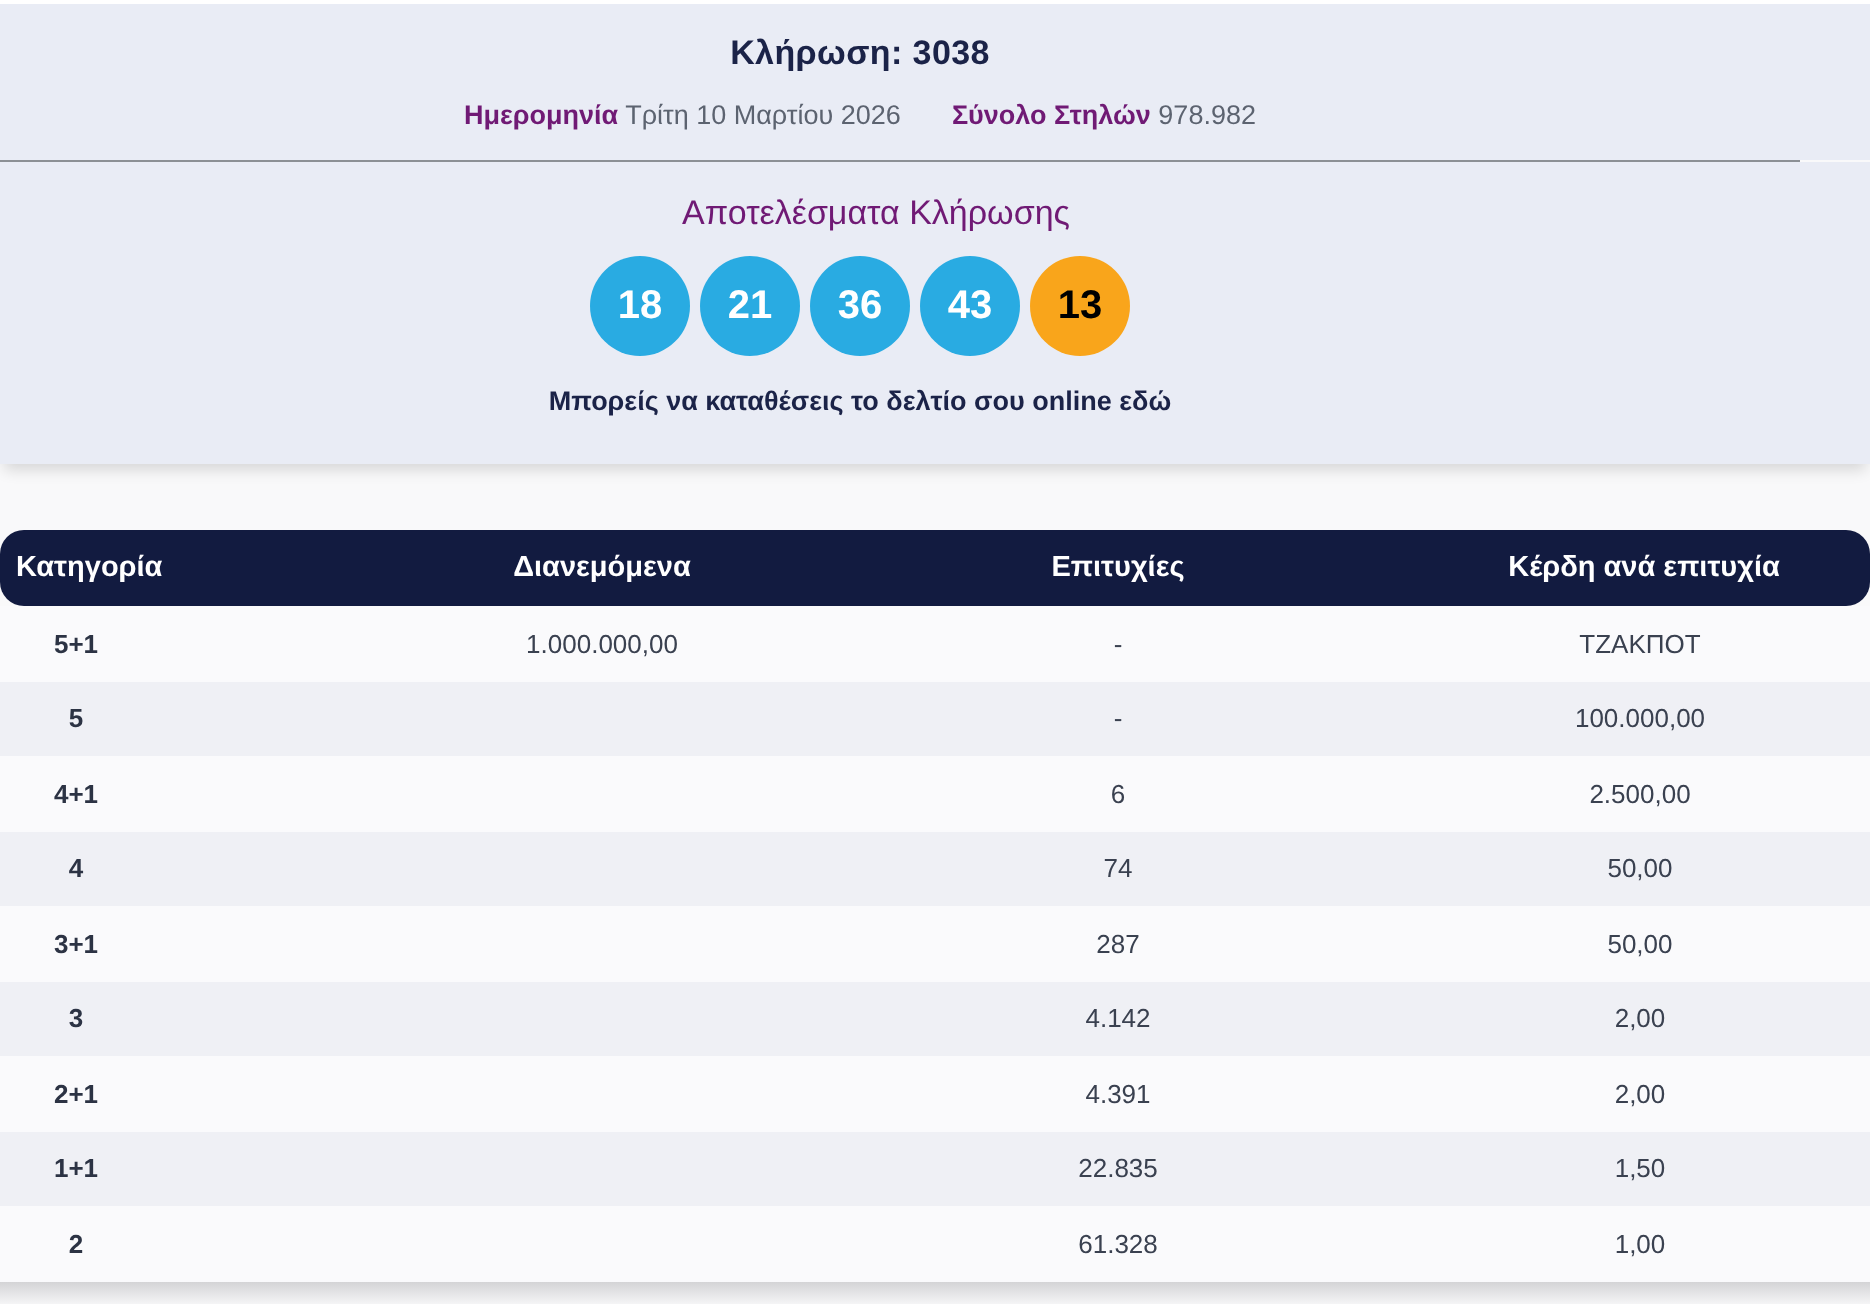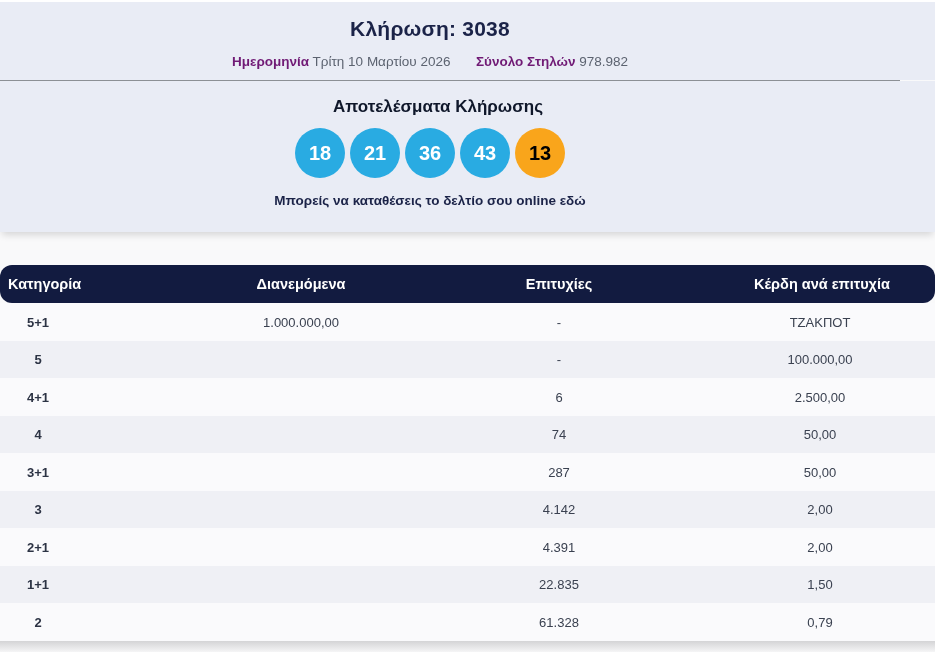--- a/index.html
+++ b/index.html
@@ -12,21 +12,21 @@
   .top-strip { height: 2px; background: #FFFFFF; }
 
   
   .draw-card {
     background: #E9ECF5;
     height: 78px;
     padding-top: 15px;
   }
   .center-col { width: 860px; text-align: center; }
   .draw-title {
-    font-size: 21px; font-weight: 700; color: #1B2348;
+    font-size: 17px; font-weight: 700; color: #1B2348;
     letter-spacing: .2px;
   }
   .draw-meta {
     margin-top: 13px;
     font-size: 13.5px; color: #5C6370;
   }
   .draw-meta .lbl { font-weight: 700; color: #701a75; }
   .meta-gap { display: inline-block; width: 18px; }
 
   .divider {
@@ -37,21 +37,21 @@
 
   
   .results-card {
     background: #E9ECF5;
     height: 151px;
     padding-top: 16px;
     box-shadow: 0 5px 7px -2px rgba(0,0,0,0.14);
     position: relative;
   }
   .results-heading {
-    font-size: 17px; font-weight: 700; color: #0f172a; margin-left: 16px;
+    font-size: 17px; font-weight: 400; color: #701a75; margin-left: 16px;
   }
   .balls {
     margin-top: 11px;
     display: flex; justify-content: center; gap: 5px;
   }
   .ball {
     width: 50px; height: 50px; border-radius: 50%;
     display: flex; align-items: center; justify-content: center;
     font-size: 20px; font-weight: 700;
   }
@@ -191,18 +191,18 @@
       <div class="t-row alt">
         <span class="cell col-1 category">1+1</span>
         <span class="cell col-2"></span>
         <span class="cell col-3">22.835</span>
         <span class="cell col-4">1,50</span>
       </div>
       <div class="t-row">
         <span class="cell col-1 category">2</span>
         <span class="cell col-2"></span>
         <span class="cell col-3">61.328</span>
-        <span class="cell col-4">0,79</span>
+        <span class="cell col-4">1,00</span>
       </div>
     </div>
 </div>
 
 <div class="table-shadow"></div>
 
 </body></html>

